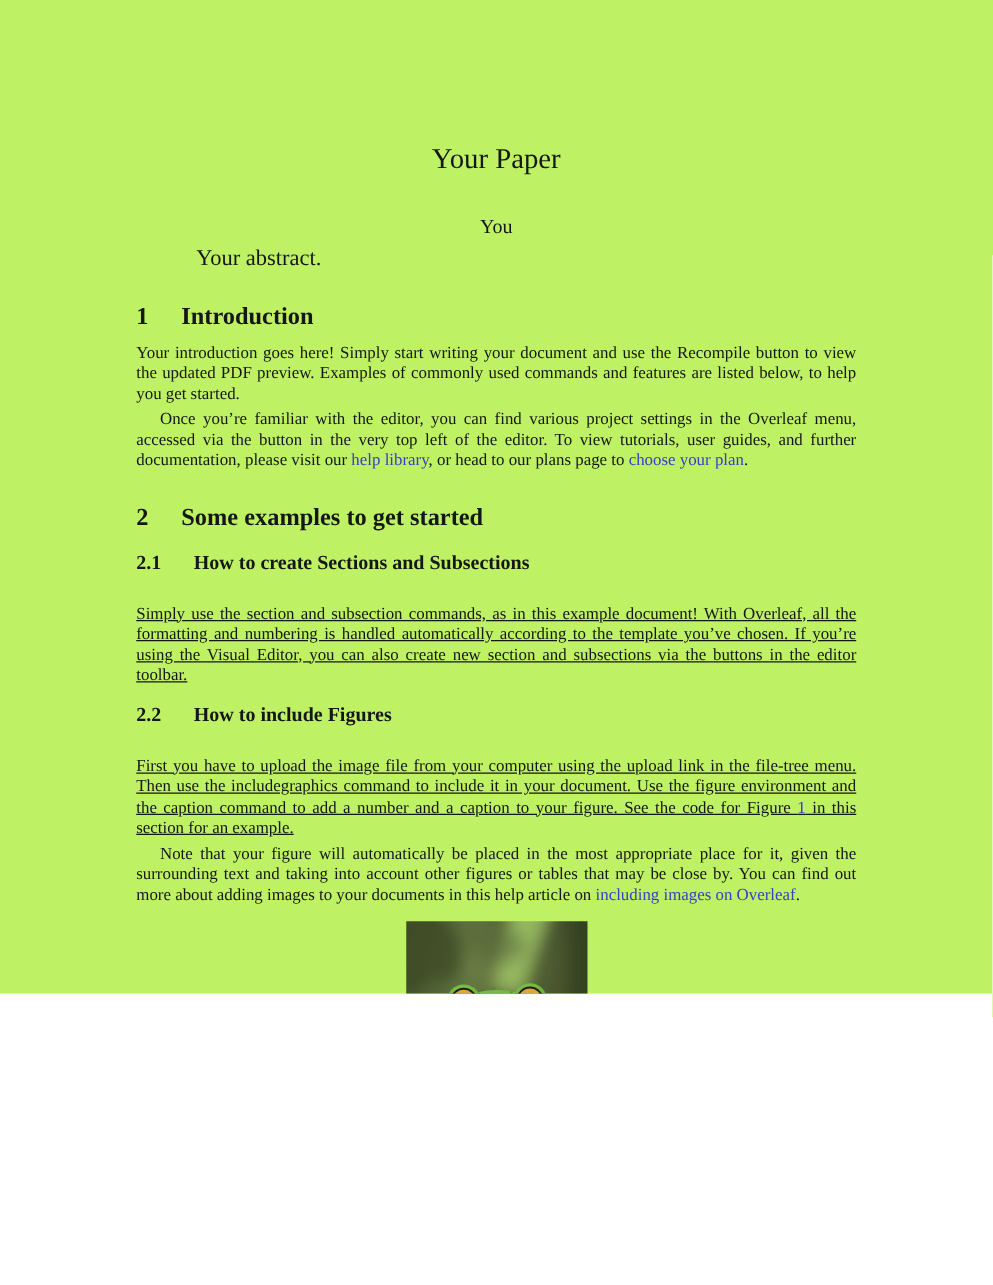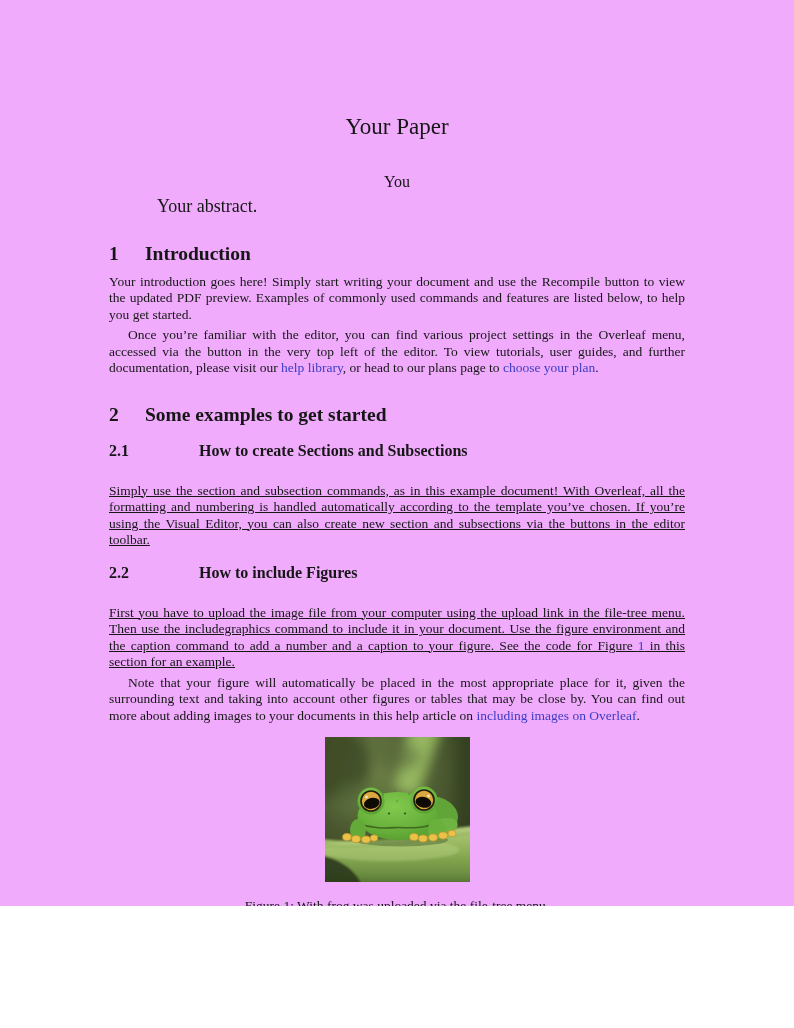--- a/index.html
+++ b/index.html
@@ -2,42 +2,42 @@
 <html style="--link-color: #3c3cc4; --text-color: #161616;"><head>
 <meta charset="utf-8">
 <style>
   :root{
     --link-color:#3c3cc4;
     --text-color:#161616;
   }
   html,body{margin:0;padding:0;background:#ffffff;}
   .page{
     position:relative;
-    width:794px;height:906px;
+    width:794px;height:795px;
     margin:0 auto;
-    background:#f0abfc;
+    background:#bef264;
     box-sizing:border-box;
     padding:0 109px;
     font-family:"Liberation Serif","DejaVu Serif",serif;
     color:var(--text-color);
     overflow:hidden;
   }
   .doc-title{
     margin:0;padding-top:112px;
     font-size:23px;line-height:30px;font-weight:400;
     text-align:center;
   }
   .author{margin-top:30px;font-size:16px;line-height:19px;text-align:center;}
   .date{margin-top:13px;font-size:16px;line-height:19px;text-align:center;}
   .abstract-heading{margin-top:36px;font-size:13.5px;line-height:16px;font-weight:700;text-align:center;}
   .abstract-body{margin-top:7px;padding:0 48px;font-size:18px;line-height:16.5px;}
   .sec{margin:0;font-weight:700;display:flex;}
   .sec-1{font-size:19.5px;line-height:25px;margin-top:26px;}
   .sec-2{font-size:19.5px;line-height:25px;margin-top:25px;}
-  .subsec{font-size:16px;line-height:20px;margin-top:14px;gap:44px;}
+  .subsec{font-size:16px;line-height:20px;margin-top:14px;}
   .sec-num{flex:0 0 auto;}
   .sec-1 .sec-num,.sec-2 .sec-num{width:36px;}
   .subsec .sec-num{width:46px;}
   .para{
     margin:0;margin-top:8px;
     font-size:13.5px;line-height:16.5px;
     text-align:justify;
   }
   .para.cont{margin-top:4px;text-indent:19px;}
   .para.first{margin-top:22px;text-decoration:underline;}

